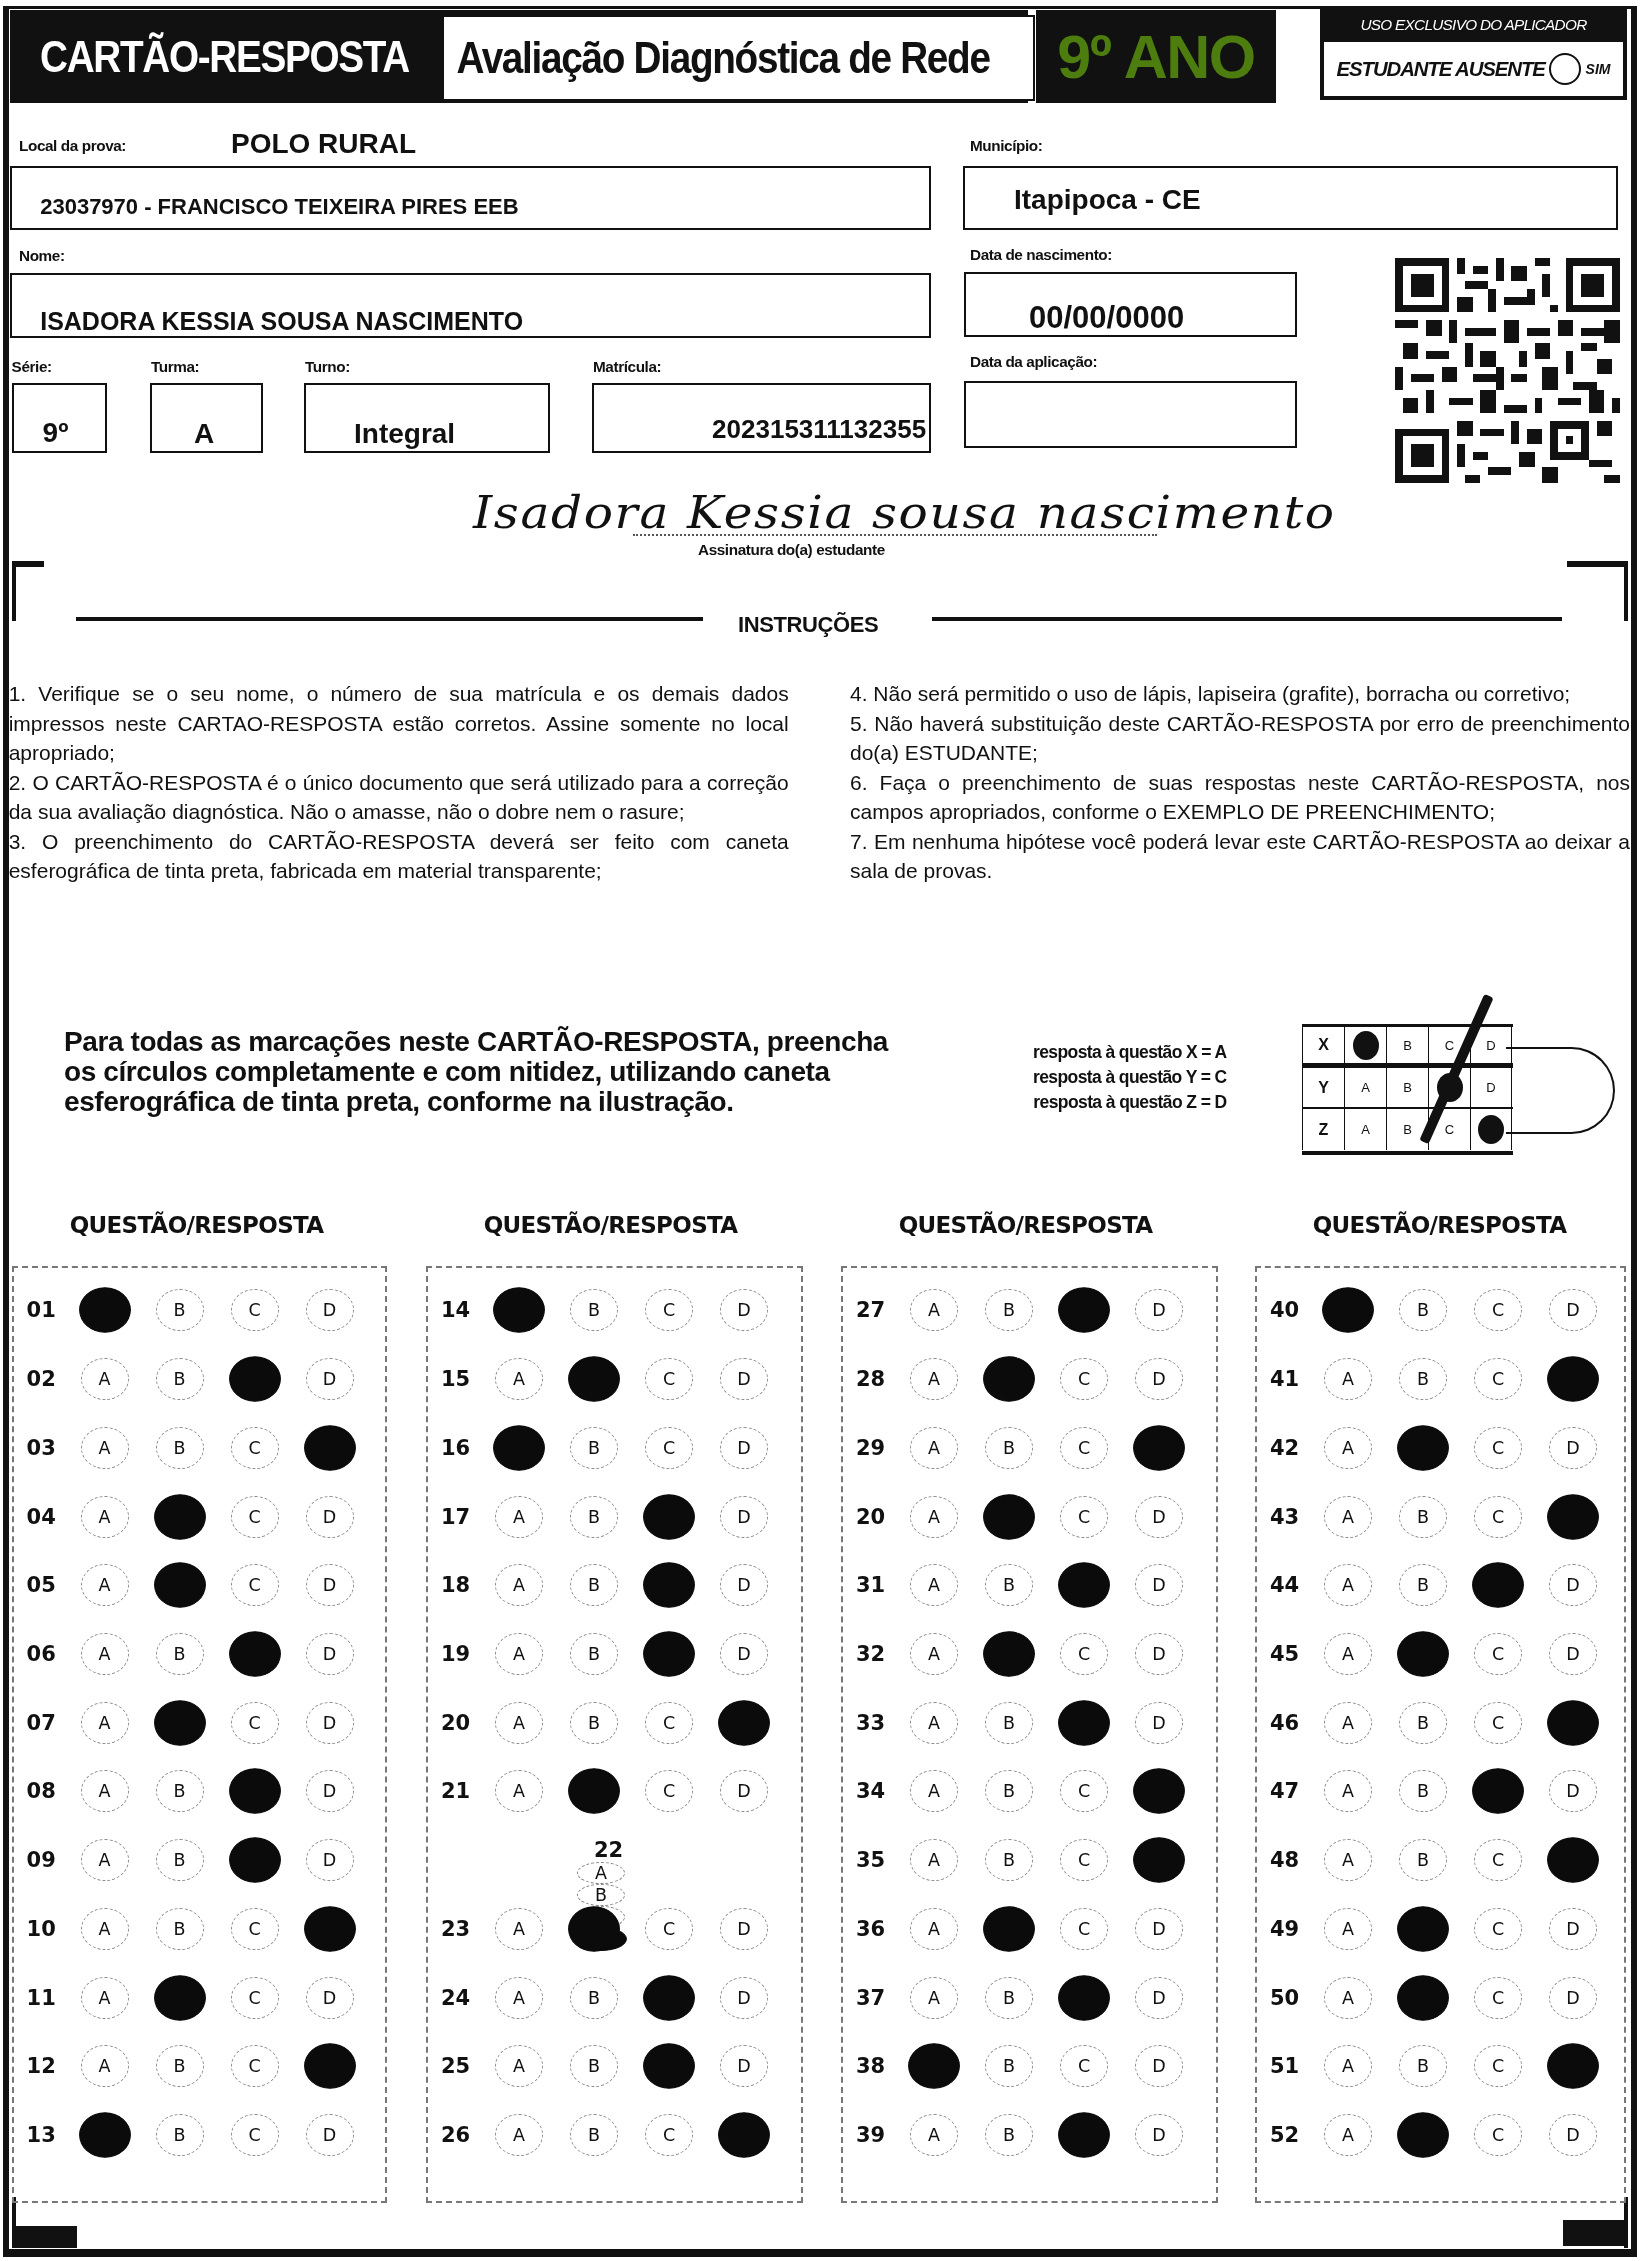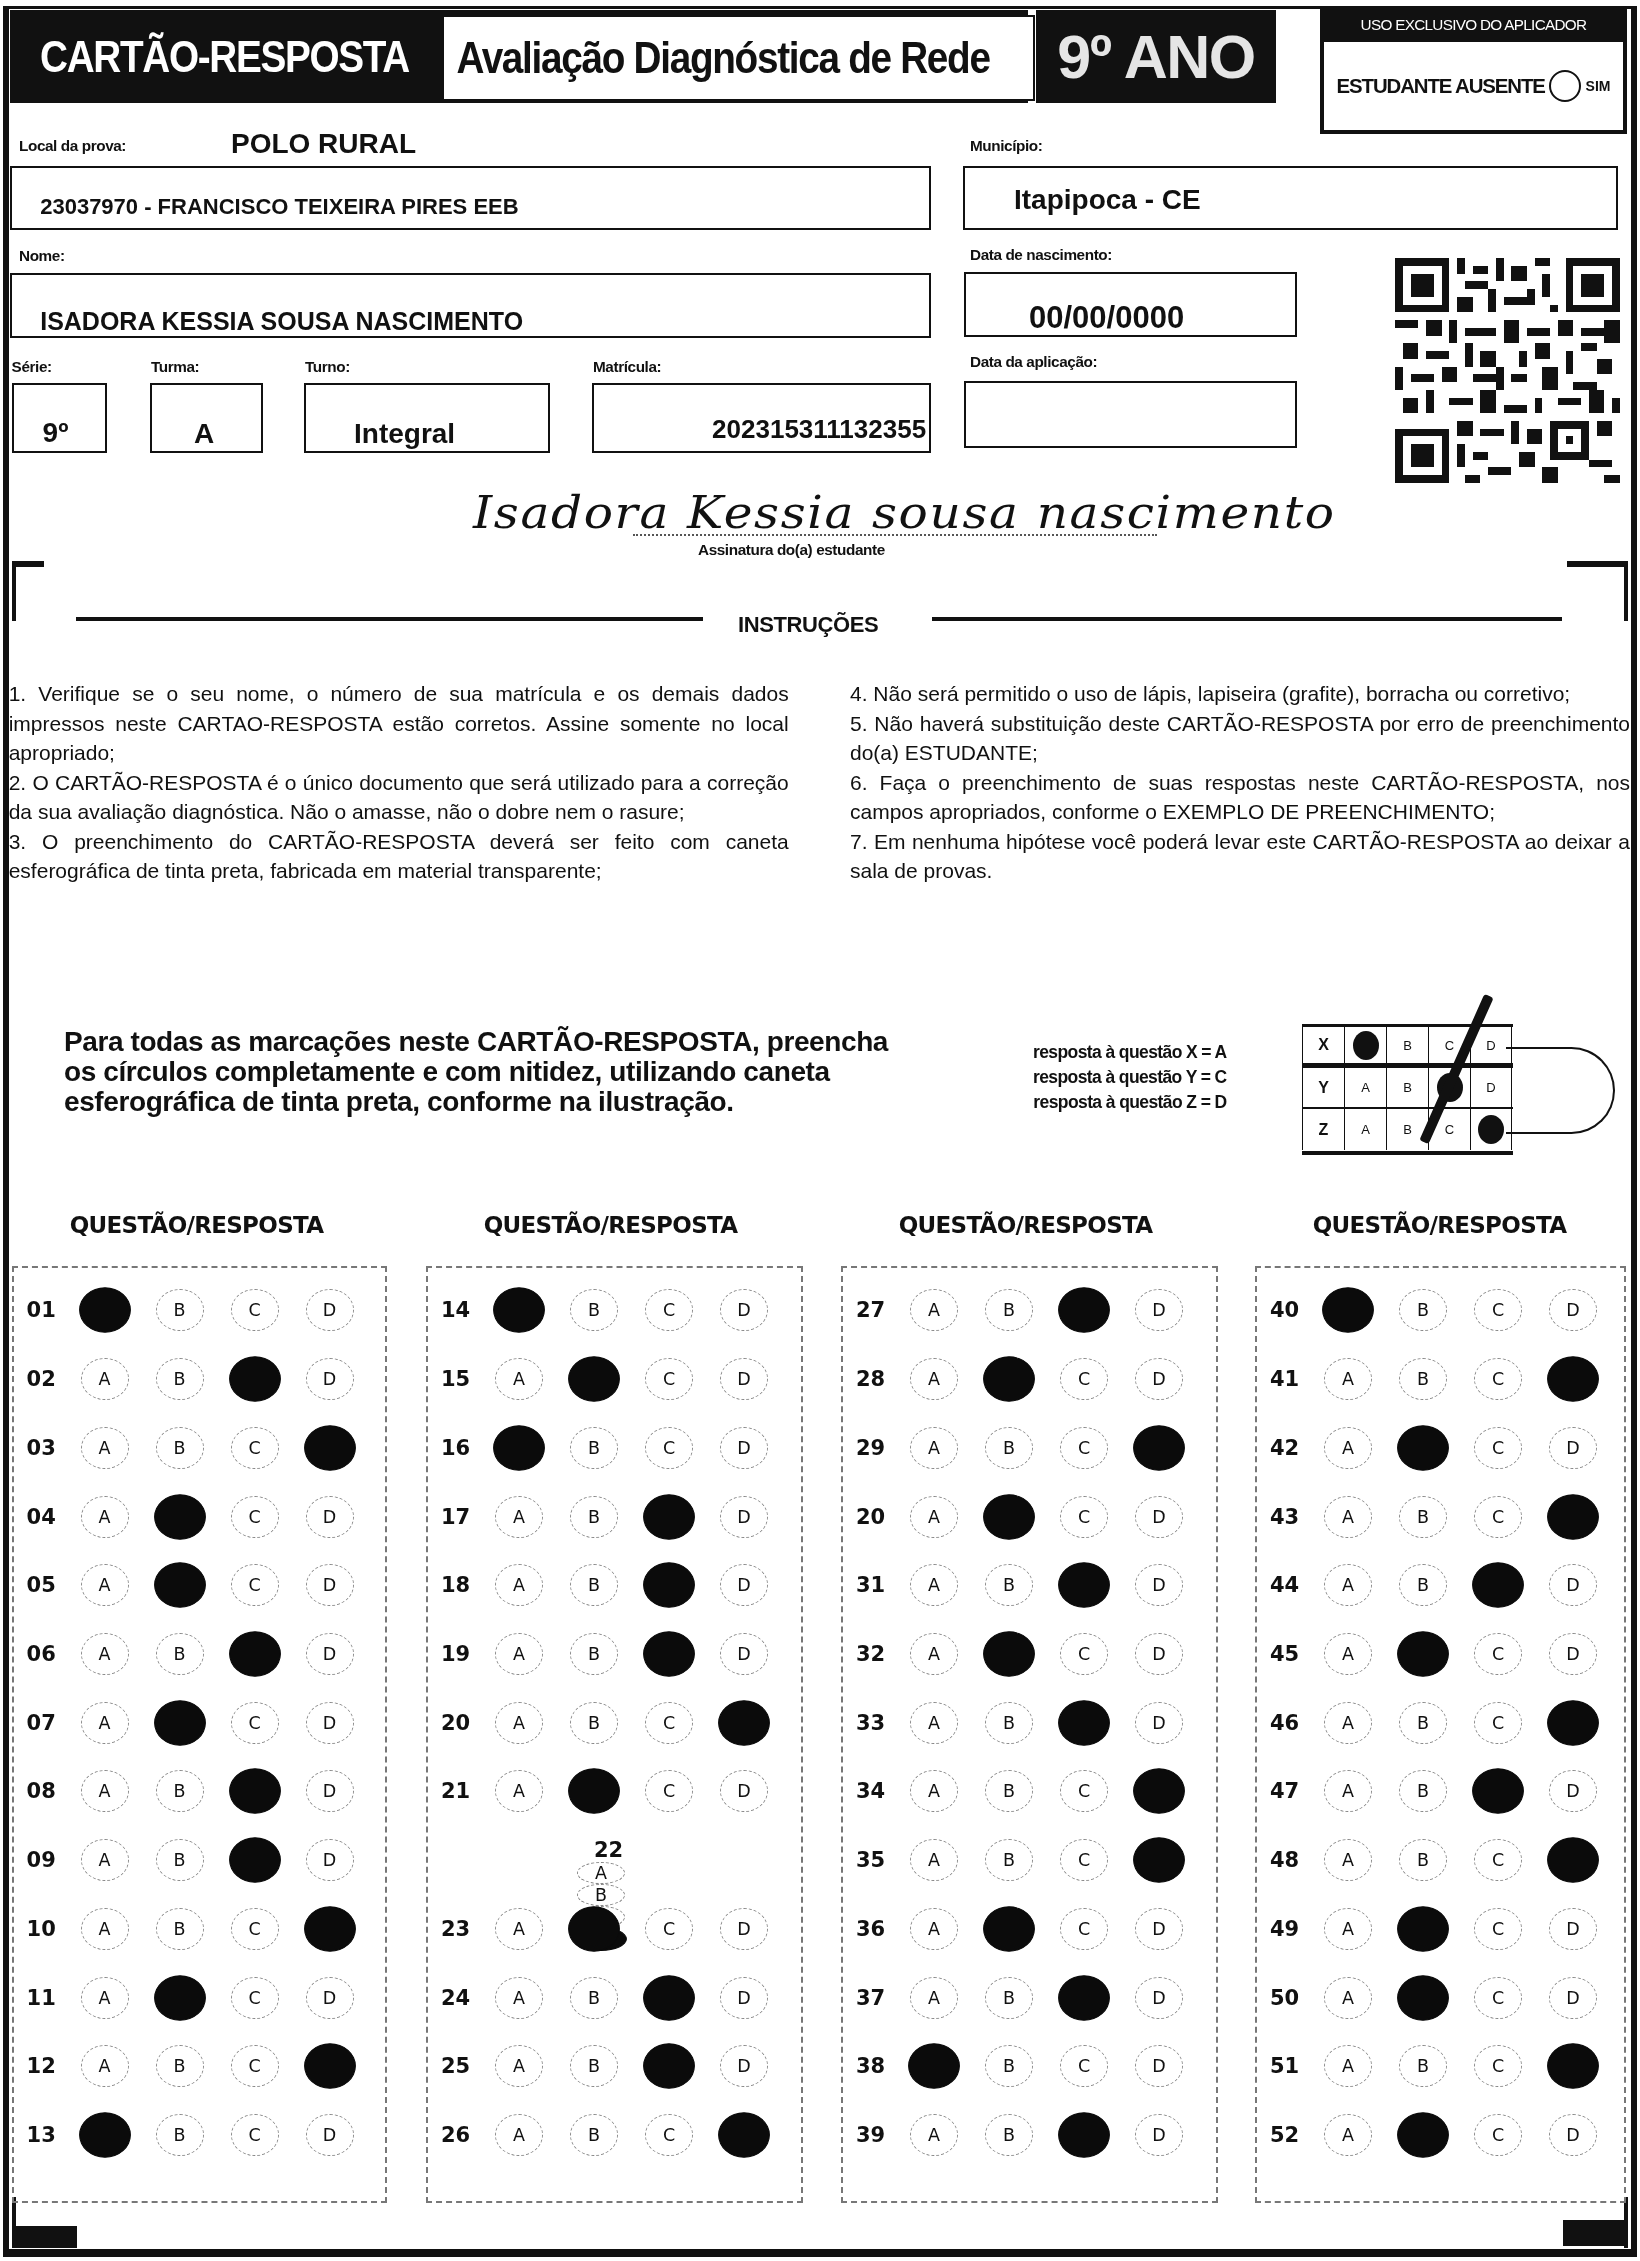--- a/index.html
+++ b/index.html
@@ -12,23 +12,23 @@
   .outer-top { position: absolute; left: 2.9px; right: 2.9px; top: 5.8px; height: 2.9px; background: #111; }
 
   
   .hdr-black { position: absolute; left: 10.2px; top: 10.2px; width: 1018px; height: 93px; background: #111; }
   .hdr-title { position: absolute; left: 10.2px; top: 10.2px; width: 429px; height: 93px; color: #fff;
     font-family: "Liberation Sans", sans-serif; font-weight: bold; font-size: 44px; letter-spacing: -1.5px;
     display: flex; align-items: center; justify-content: center; transform: scaleX(0.88); }
   .hdr-sub-box { position: absolute; left: 442px; top: 14.5px; width: 593px; height: 86px; background: #fff; border: 2.2px solid #111;
     display: flex; align-items: center; justify-content: flex-end; }
   .hdr-sub { font-weight: bold; font-size: 45px; letter-spacing: -1.5px; transform: scaleX(0.86); white-space: nowrap; }
-  .hdr-year-box { position: absolute; left: 1036px; top: 10.2px; width: 240px; height: 93px; background: #111; color: #e5e5e5;
+  .hdr-year-box { position: absolute; left: 1036px; top: 10.2px; width: 240px; height: 93px; background: #111; color: #4d7c0f;
     display: flex; align-items: center; justify-content: center; font-weight: bold; font-size: 61px; letter-spacing: -1.5px; }
-  .aplic-box { position: absolute; left: 1320px; top: 7.3px; width: 307px; height: 127px; background: #111; border: 2.2px solid #111; }
+  .aplic-box { position: absolute; left: 1320px; top: 7.3px; width: 307px; height: 93px; background: #111; border: 2.2px solid #111; font-style: italic; }
   .aplic-title { height: 32px; color: #fff; font-size: 15.3px; text-align: center; line-height: 32px; letter-spacing: -0.7px; }
   .aplic-inner { position: absolute; left: 2.2px; top: 33px; right: 2.2px; bottom: 2.2px; background: #fff; display: flex; align-items: center; justify-content: center; gap: 4.4px; }
   .aplic-label { font-size: 20.4px; font-weight: bold; letter-spacing: -1.1px; }
   .aplic-circle { width: 32px; height: 32px; border: 2.2px solid #111; border-radius: 50%; }
   .aplic-sim { font-size: 14px; font-weight: bold; }
 
   
   .lbl { position: absolute; font-size: 15.3px; font-weight: bold; letter-spacing: -0.4px; }
   .box { position: absolute; border: 2.9px solid #111; background: #fff; }
   .val { position: absolute; font-size: 23px; font-weight: bold; white-space: nowrap; }

